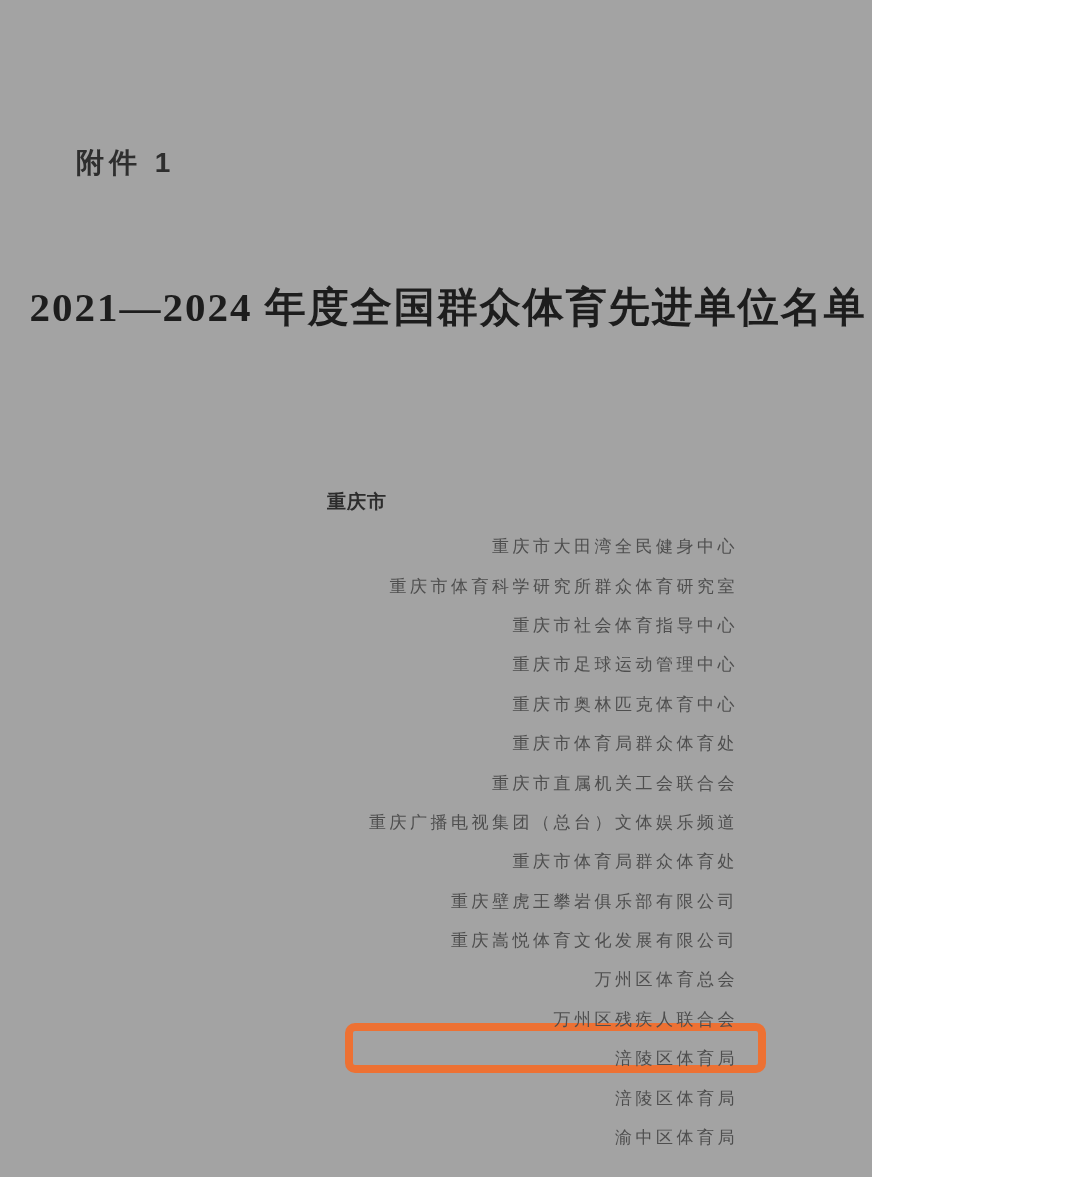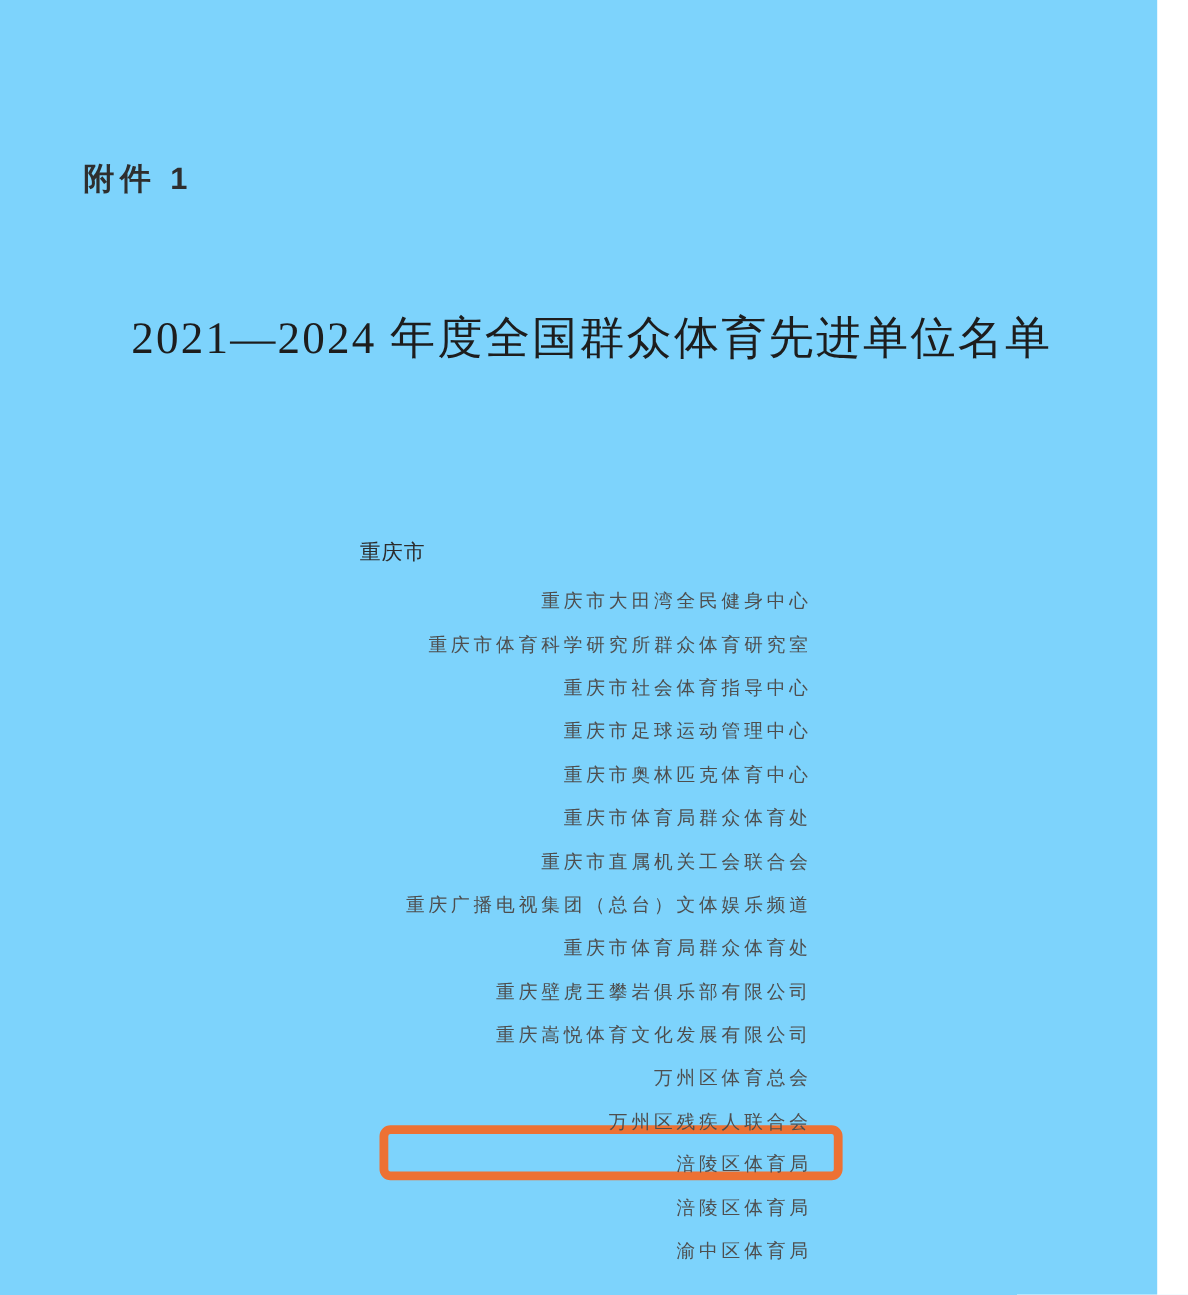--- a/index.html
+++ b/index.html
@@ -2,23 +2,23 @@
 <html style="--hl: #ED7133;"><head>
 <meta charset="utf-8">
 <style>
   html, body {
     margin: 0;
     padding: 0;
     background: #ffffff;
   }
   .page {
     position: relative;
-    width: 1052px;
+    width: 872px;
     height: 1177px;
-    background: #7dd3fc;
+    background: #a3a3a3;
     overflow: hidden;
     font-family: "Liberation Serif", "DejaVu Serif", serif;
   }
   .attachment {
     position: absolute;
     left: 76px;
     top: 144px;
     font-size: 28px;
     font-weight: 600;
     letter-spacing: 5px;
@@ -27,32 +27,32 @@
   }
   .title {
     position: absolute;
     left: 0;
     right: 0;
     top: 280px;
     margin: 0;
     padding-left: 24px;
     text-align: center;
     font-size: 41px;
-    font-weight: 400;
+    font-weight: 700;
     letter-spacing: 2px;
     color: #1d1d1d;
     font-family: "Liberation Serif", "DejaVu Serif", serif;
     white-space: nowrap;
   }
   .section-header {
     position: absolute;
     left: 327px;
     top: 489px;
     font-size: 19px;
-    font-weight: 400;
+    font-weight: 700;
     letter-spacing: 1px;
     color: #2c2c2c;
     font-family: "Liberation Sans", "DejaVu Sans", sans-serif;
     text-align: center;
   }
   .unit-list {
     position: absolute;
     left: 369px;
     top: 527px;
   }

